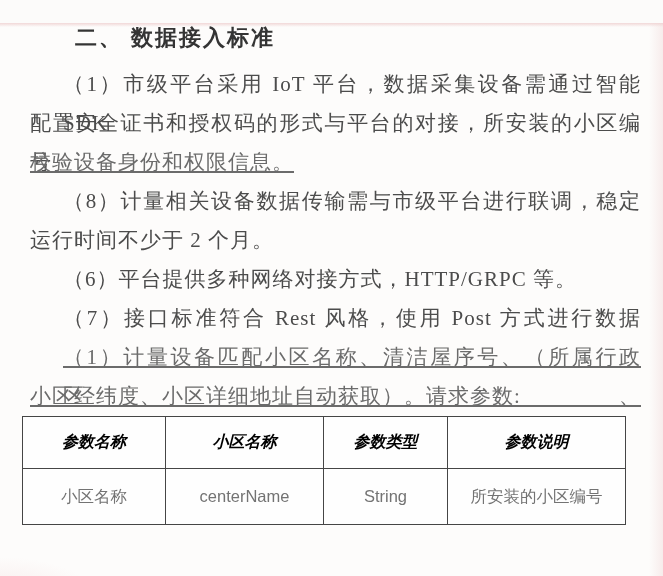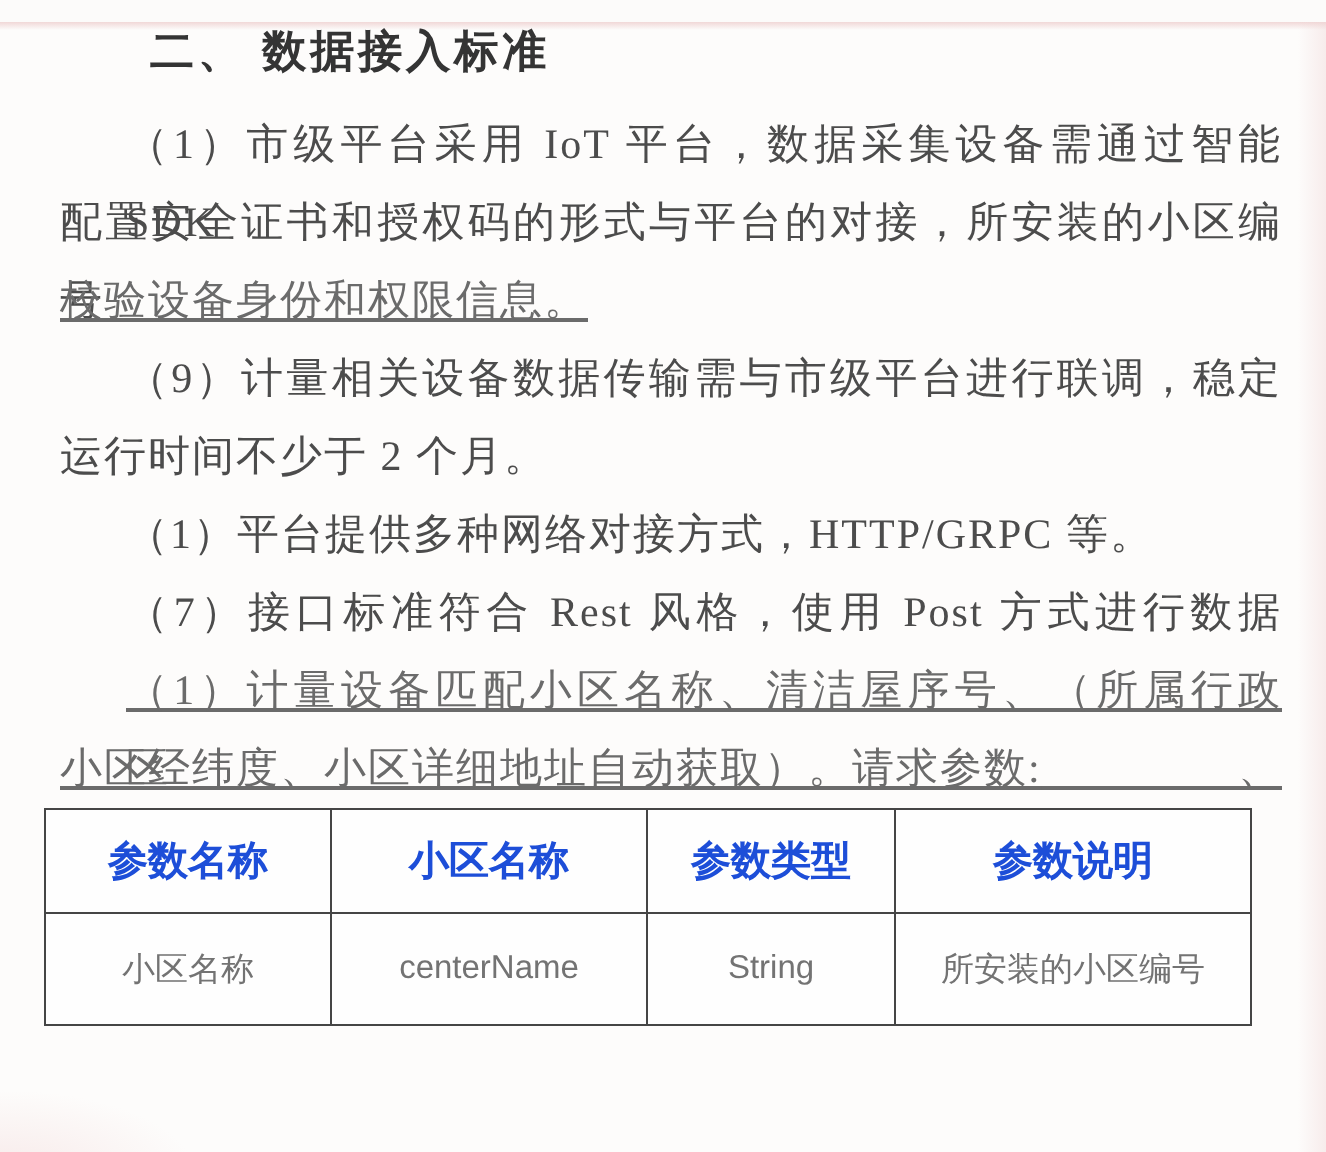--- a/index.html
+++ b/index.html
@@ -15,21 +15,21 @@
     width: 663px;
     height: 576px;
     background:
       radial-gradient(140px 60px at 0% 100%, rgba(236,200,200,0.35), rgba(236,200,200,0) 70%),
       linear-gradient(to left, rgba(238,212,212,0.40), rgba(238,212,212,0) 14px),
       linear-gradient(to bottom, rgba(231,186,186,0.55) 0px, rgba(231,186,186,0) 4px),
       linear-gradient(to top, rgba(210,205,202,0.35) 0px, rgba(210,205,202,0) 10px),
       #fdfcfb;
   }
   .heading {
-    margin: 11px 0 12px 75px;
+    margin: 23px 0 12px 75px;
     height: 30px;
     line-height: 30px;
     font-family: "Liberation Sans", "DejaVu Sans", sans-serif;
     font-size: 22px;
     font-weight: 700;
     color: #343434;
     letter-spacing: 2px;
   }
   .body-text {
     padding: 0 22px 0 30px;
@@ -59,47 +59,48 @@
   }
   table.params th, table.params td {
     border: 1.6px solid #454545;
     text-align: center;
     vertical-align: middle;
     color: #737373;
     overflow: hidden;
   }
   table.params th {
     height: 52px;
-    font-size: 20px;
+    font-size: 16px;
     font-weight: 700;
-    color: #1d4ed8;
+    color: #000000;
+    font-style: italic;
   }
   table.params td {
     height: 56px;
     font-size: 16.5px;
     font-weight: 400;
   }
 </style>
 </head>
 <body>
 
 <div class="page">
 
   <div class="heading">二、 数据接入标准</div>
 
   <div class="body-text">
 
     <div class="line indent full">（1）市级平台采用 IoT 平台，数据采集设备需通过智能 SDK</div>
     <div class="line full">配置安全证书和授权码的形式与平台的对接，所安装的小区编号</div>
     <div class="line light">校验设备身份和权限信息。</div>
 
-    <div class="line indent full">（9）计量相关设备数据传输需与市级平台进行联调，稳定</div>
+    <div class="line indent full">（8）计量相关设备数据传输需与市级平台进行联调，稳定</div>
     <div class="line">运行时间不少于 2 个月。</div>
 
-    <div class="line indent">（1）平台提供多种网络对接方式，HTTP/GRPC 等。</div>
+    <div class="line indent">（6）平台提供多种网络对接方式，HTTP/GRPC 等。</div>
 
     <div class="line indent full">（7）接口标准符合 Rest 风格，使用 Post 方式进行数据</div>
 
     <div class="line indent full light">（1）计量设备匹配小区名称、清洁屋序号、（所属行政区、</div>
     <div class="line light">小区经纬度、小区详细地址自动获取）。请求参数:</div>
   </div>
 
   <table class="params">
     <colgroup>
       <col style="width:143px">

